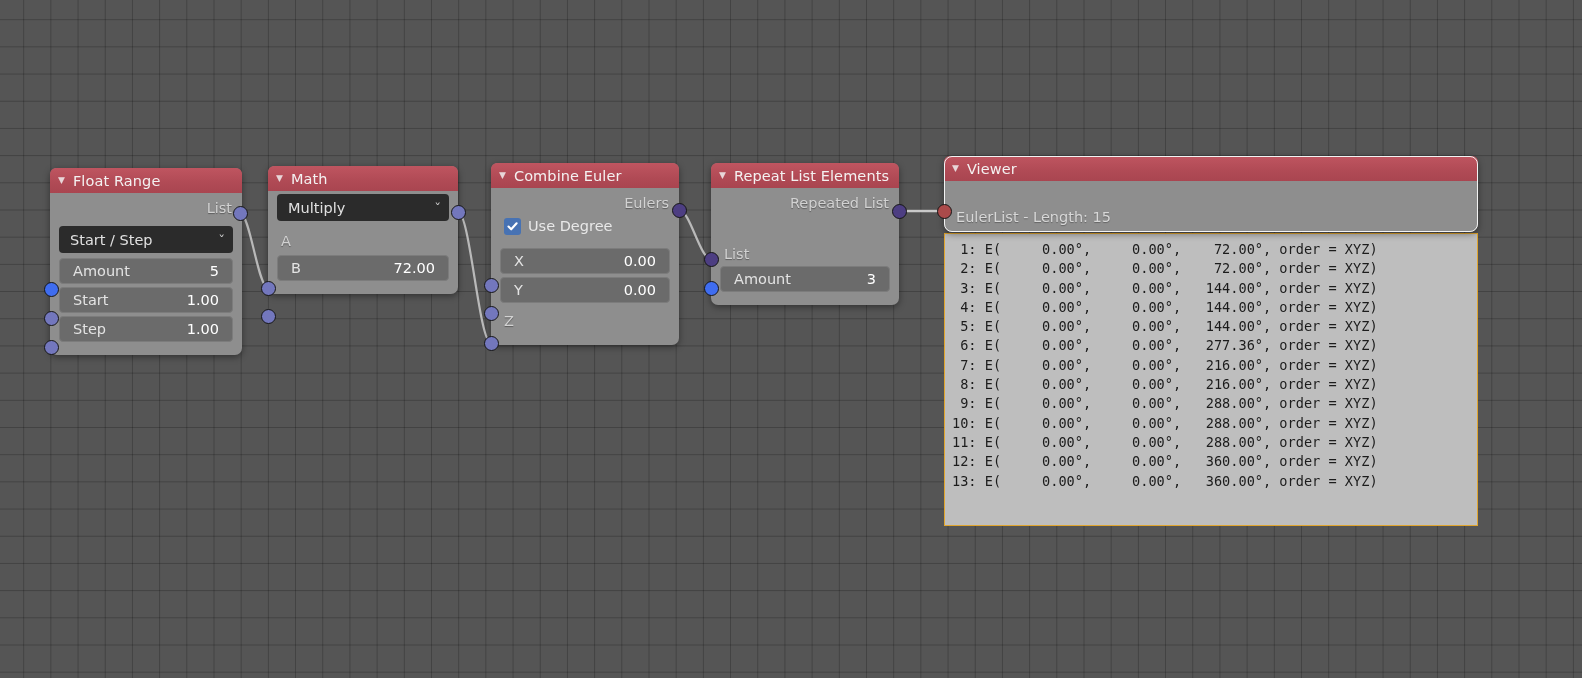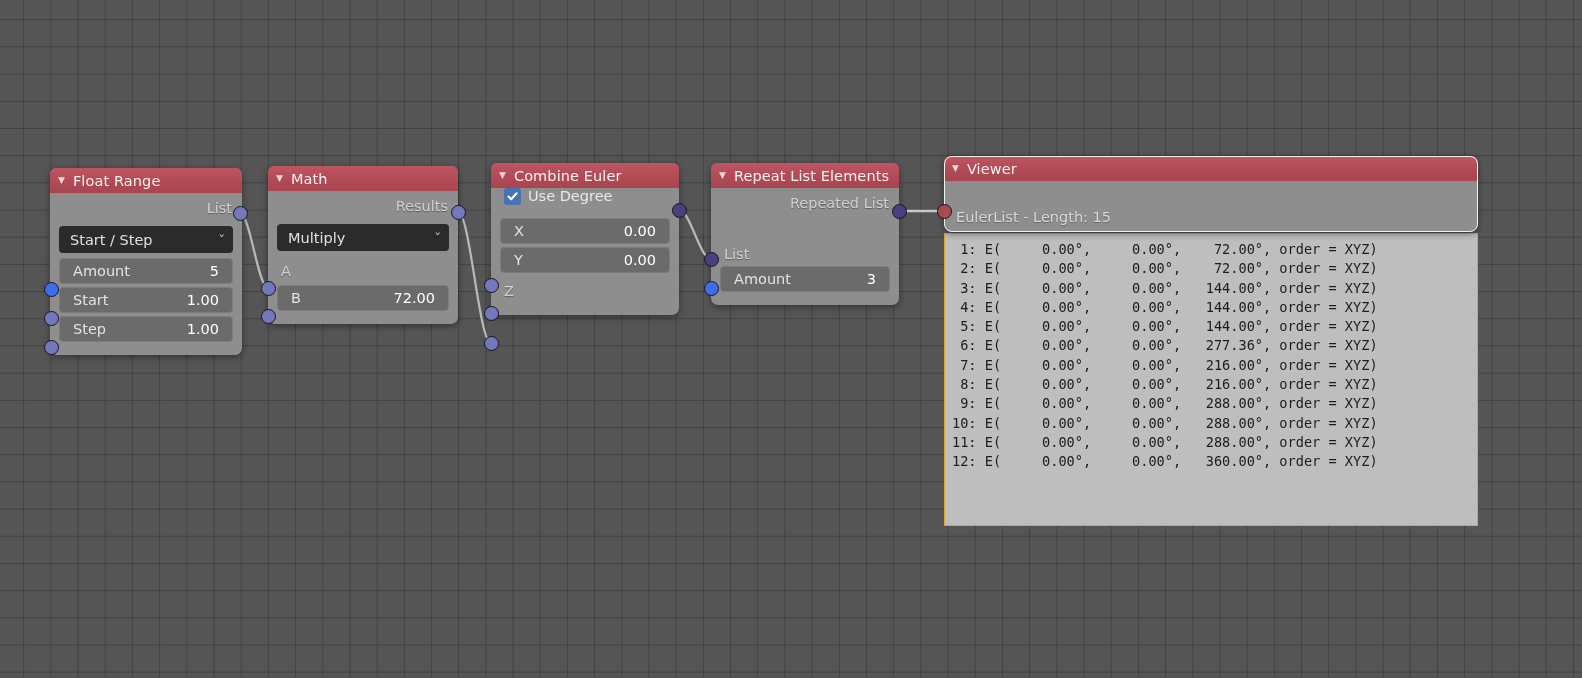--- a/index.html
+++ b/index.html
@@ -254,23 +254,20 @@
   <div class="sock int" style="left:44px; top:282px;"></div>
   <div class="sock float" style="left:44px; top:311px;"></div>
   <div class="sock float" style="left:44px; top:340px;"></div>
 
   <div class="node" style="left:268px; top:166px; width:190px;">
     <div class="node-header">
       <span class="tri">▼</span>
       <span class="title">Math</span>
     </div>
     <div class="node-body">
-      <div class="out-row">
-        <span class="lbl">Results</span>
-      </div>
       <div class="dropdown">
         <span class="dv">Multiply</span>
         <span class="chev">˅</span>
       </div>
       <div class="in-row">
         <span class="lbl">A</span>
       </div>
       <div class="field">
         <span class="fl">B</span>
         <span class="fv">72.00</span>
@@ -280,20 +277,23 @@
   <div class="sock float" style="left:451px; top:205px;"></div>
   <div class="sock float" style="left:261px; top:281px;"></div>
   <div class="sock float" style="left:261px; top:309px;"></div>
 
   <div class="node" style="left:491px; top:163px; width:188px;">
     <div class="node-header">
       <span class="tri">▼</span>
       <span class="title">Combine Euler</span>
     </div>
     <div class="node-body">
+      <div class="out-row">
+        <span class="lbl">Eulers</span>
+      </div>
       <div class="checkrow">
         <span class="cbox">
           <svg width="13" height="13" viewBox="0 0 13 13" aria-hidden="true">
             <path d="M2.5 6.6 L5.2 9.3 L10.6 3.3" fill="none" stroke="#ffffff" stroke-width="2.1" stroke-linecap="round" stroke-linejoin="round"></path>
           </svg>
         </span>
         <span class="clbl">Use Degree</span>
       </div>
       <div class="field">
         <span class="fl">X</span>
@@ -341,20 +341,21 @@
     <div class="data-line"> 3: E(     0.00°,     0.00°,   144.00°, order = XYZ)</div>
     <div class="data-line"> 4: E(     0.00°,     0.00°,   144.00°, order = XYZ)</div>
     <div class="data-line"> 5: E(     0.00°,     0.00°,   144.00°, order = XYZ)</div>
     <div class="data-line"> 6: E(     0.00°,     0.00°,   277.36°, order = XYZ)</div>
     <div class="data-line"> 7: E(     0.00°,     0.00°,   216.00°, order = XYZ)</div>
     <div class="data-line"> 8: E(     0.00°,     0.00°,   216.00°, order = XYZ)</div>
     <div class="data-line"> 9: E(     0.00°,     0.00°,   288.00°, order = XYZ)</div>
     <div class="data-line">10: E(     0.00°,     0.00°,   288.00°, order = XYZ)</div>
     <div class="data-line">11: E(     0.00°,     0.00°,   288.00°, order = XYZ)</div>
     <div class="data-line">12: E(     0.00°,     0.00°,   360.00°, order = XYZ)</div>
+    <div class="data-line">13: E(     0.00°,     0.00°,   360.00°, order = XYZ)</div>
   </div>
 
   <div class="node selected" style="left:944px; top:156px; width:534px; height:76px;">
     <div class="node-header">
       <span class="tri">▼</span>
       <span class="title">Viewer</span>
     </div>
     <div class="viewer-sub" style="margin-top:21px;align-items:center;">
       <span class="vs">EulerList - Length: 15</span>
     </div>

